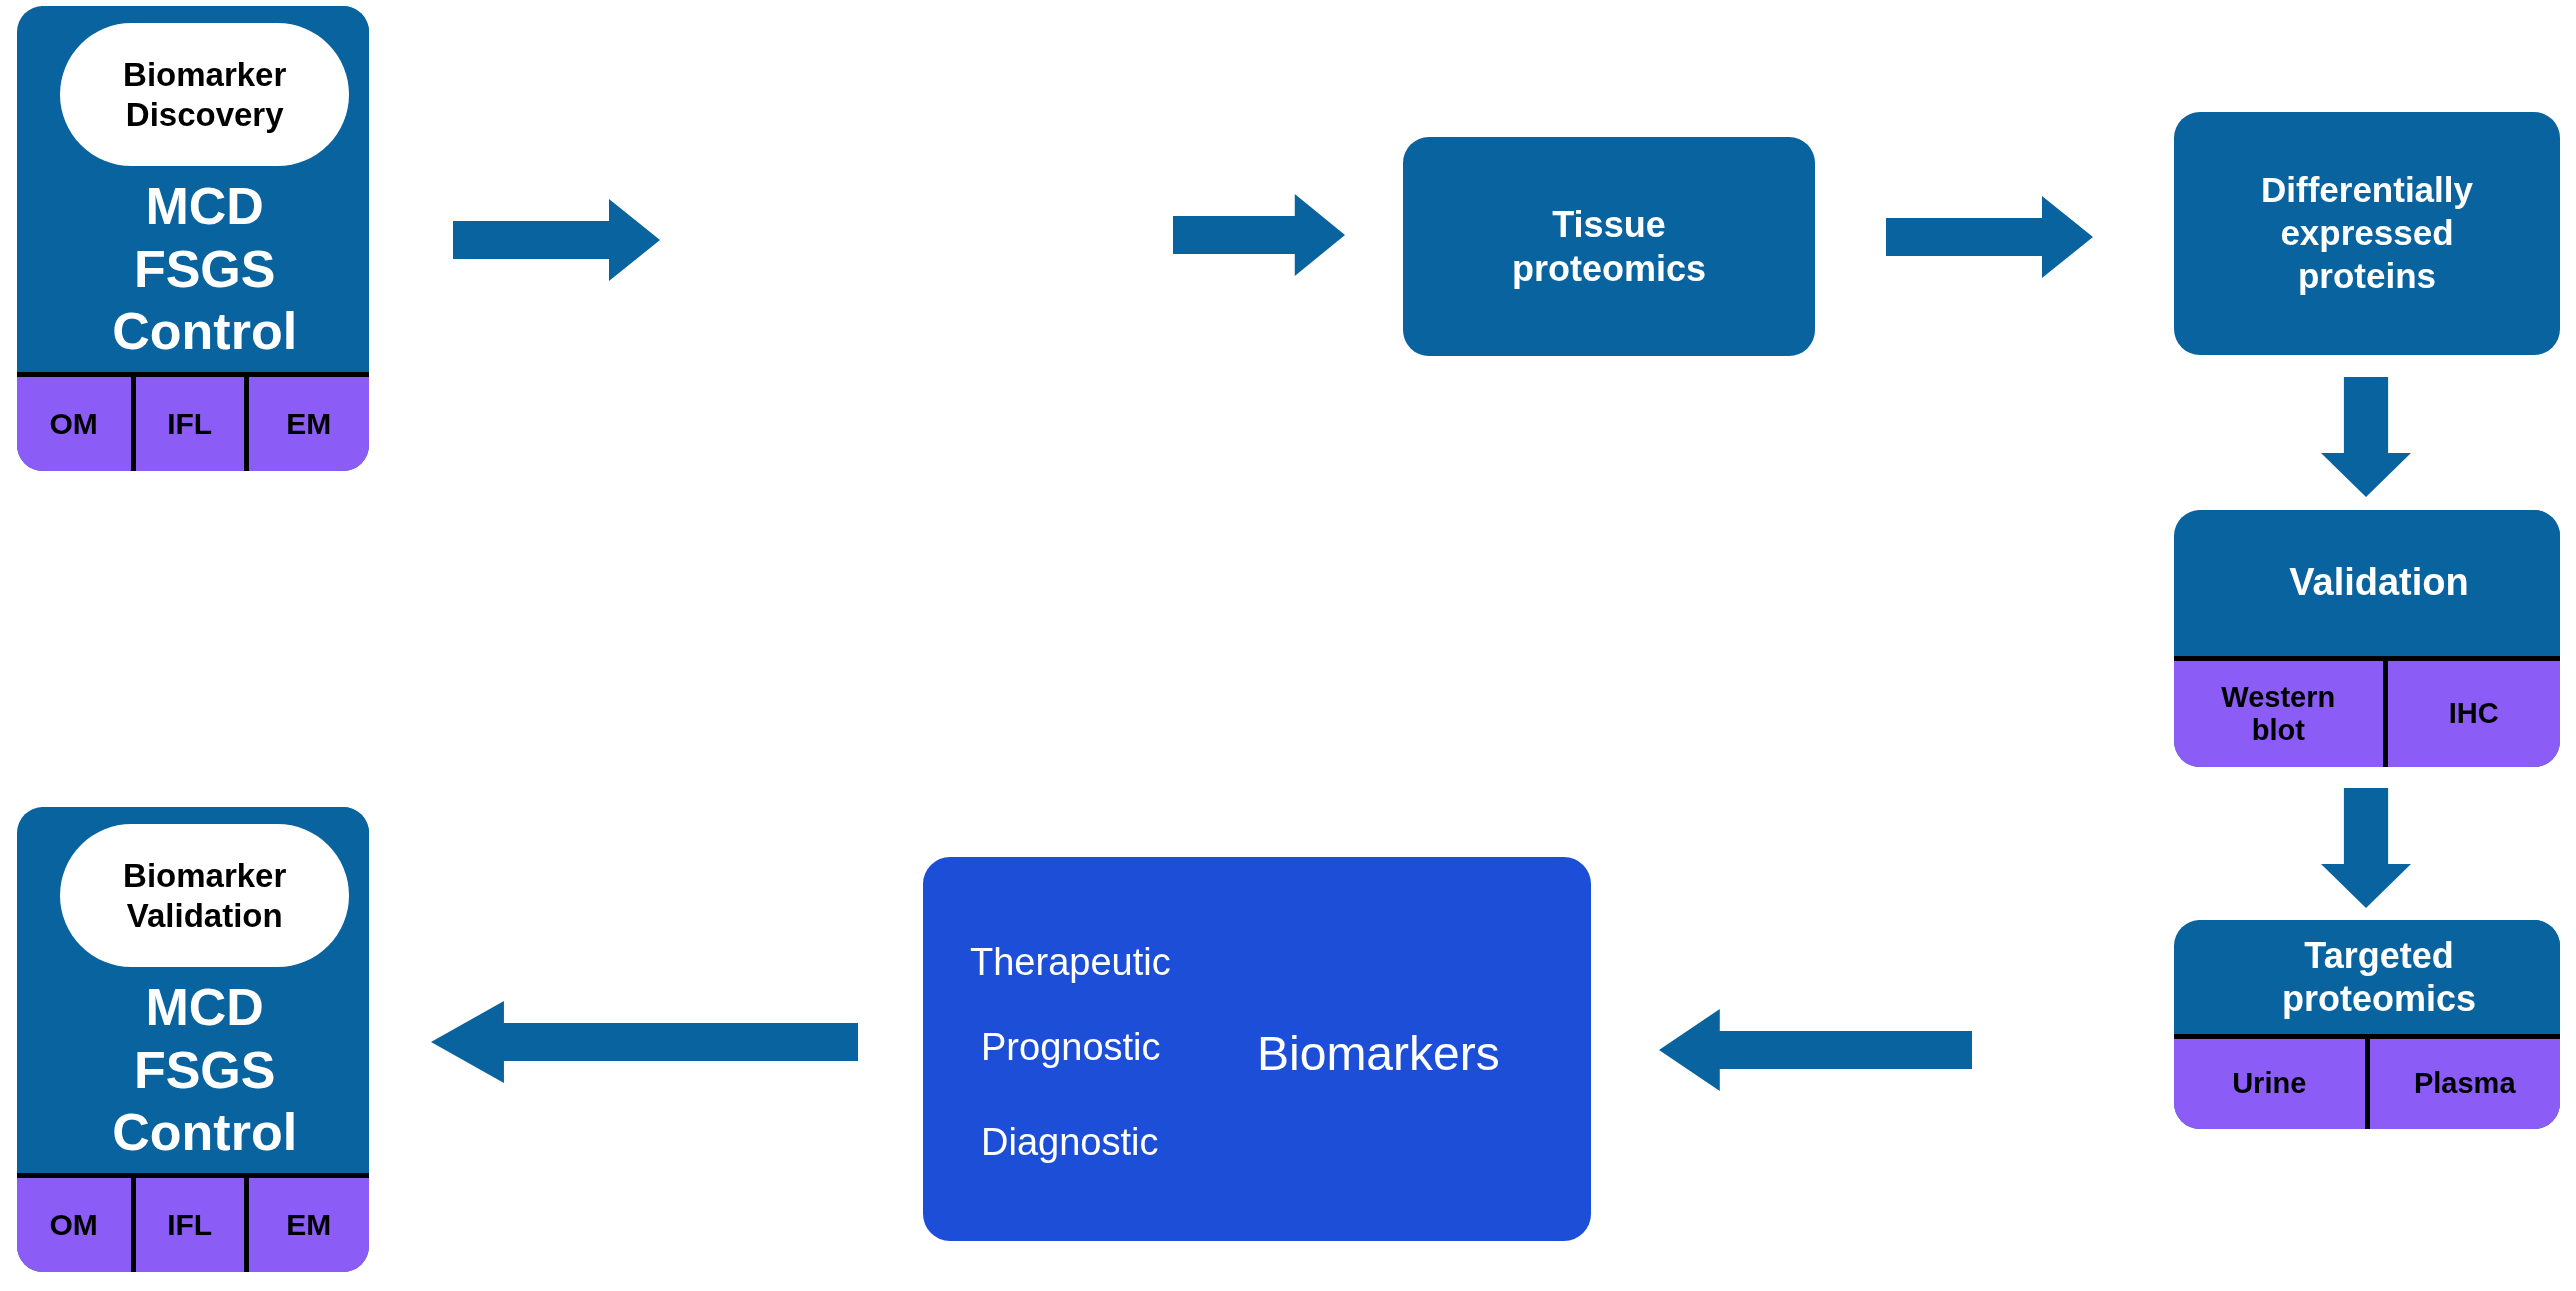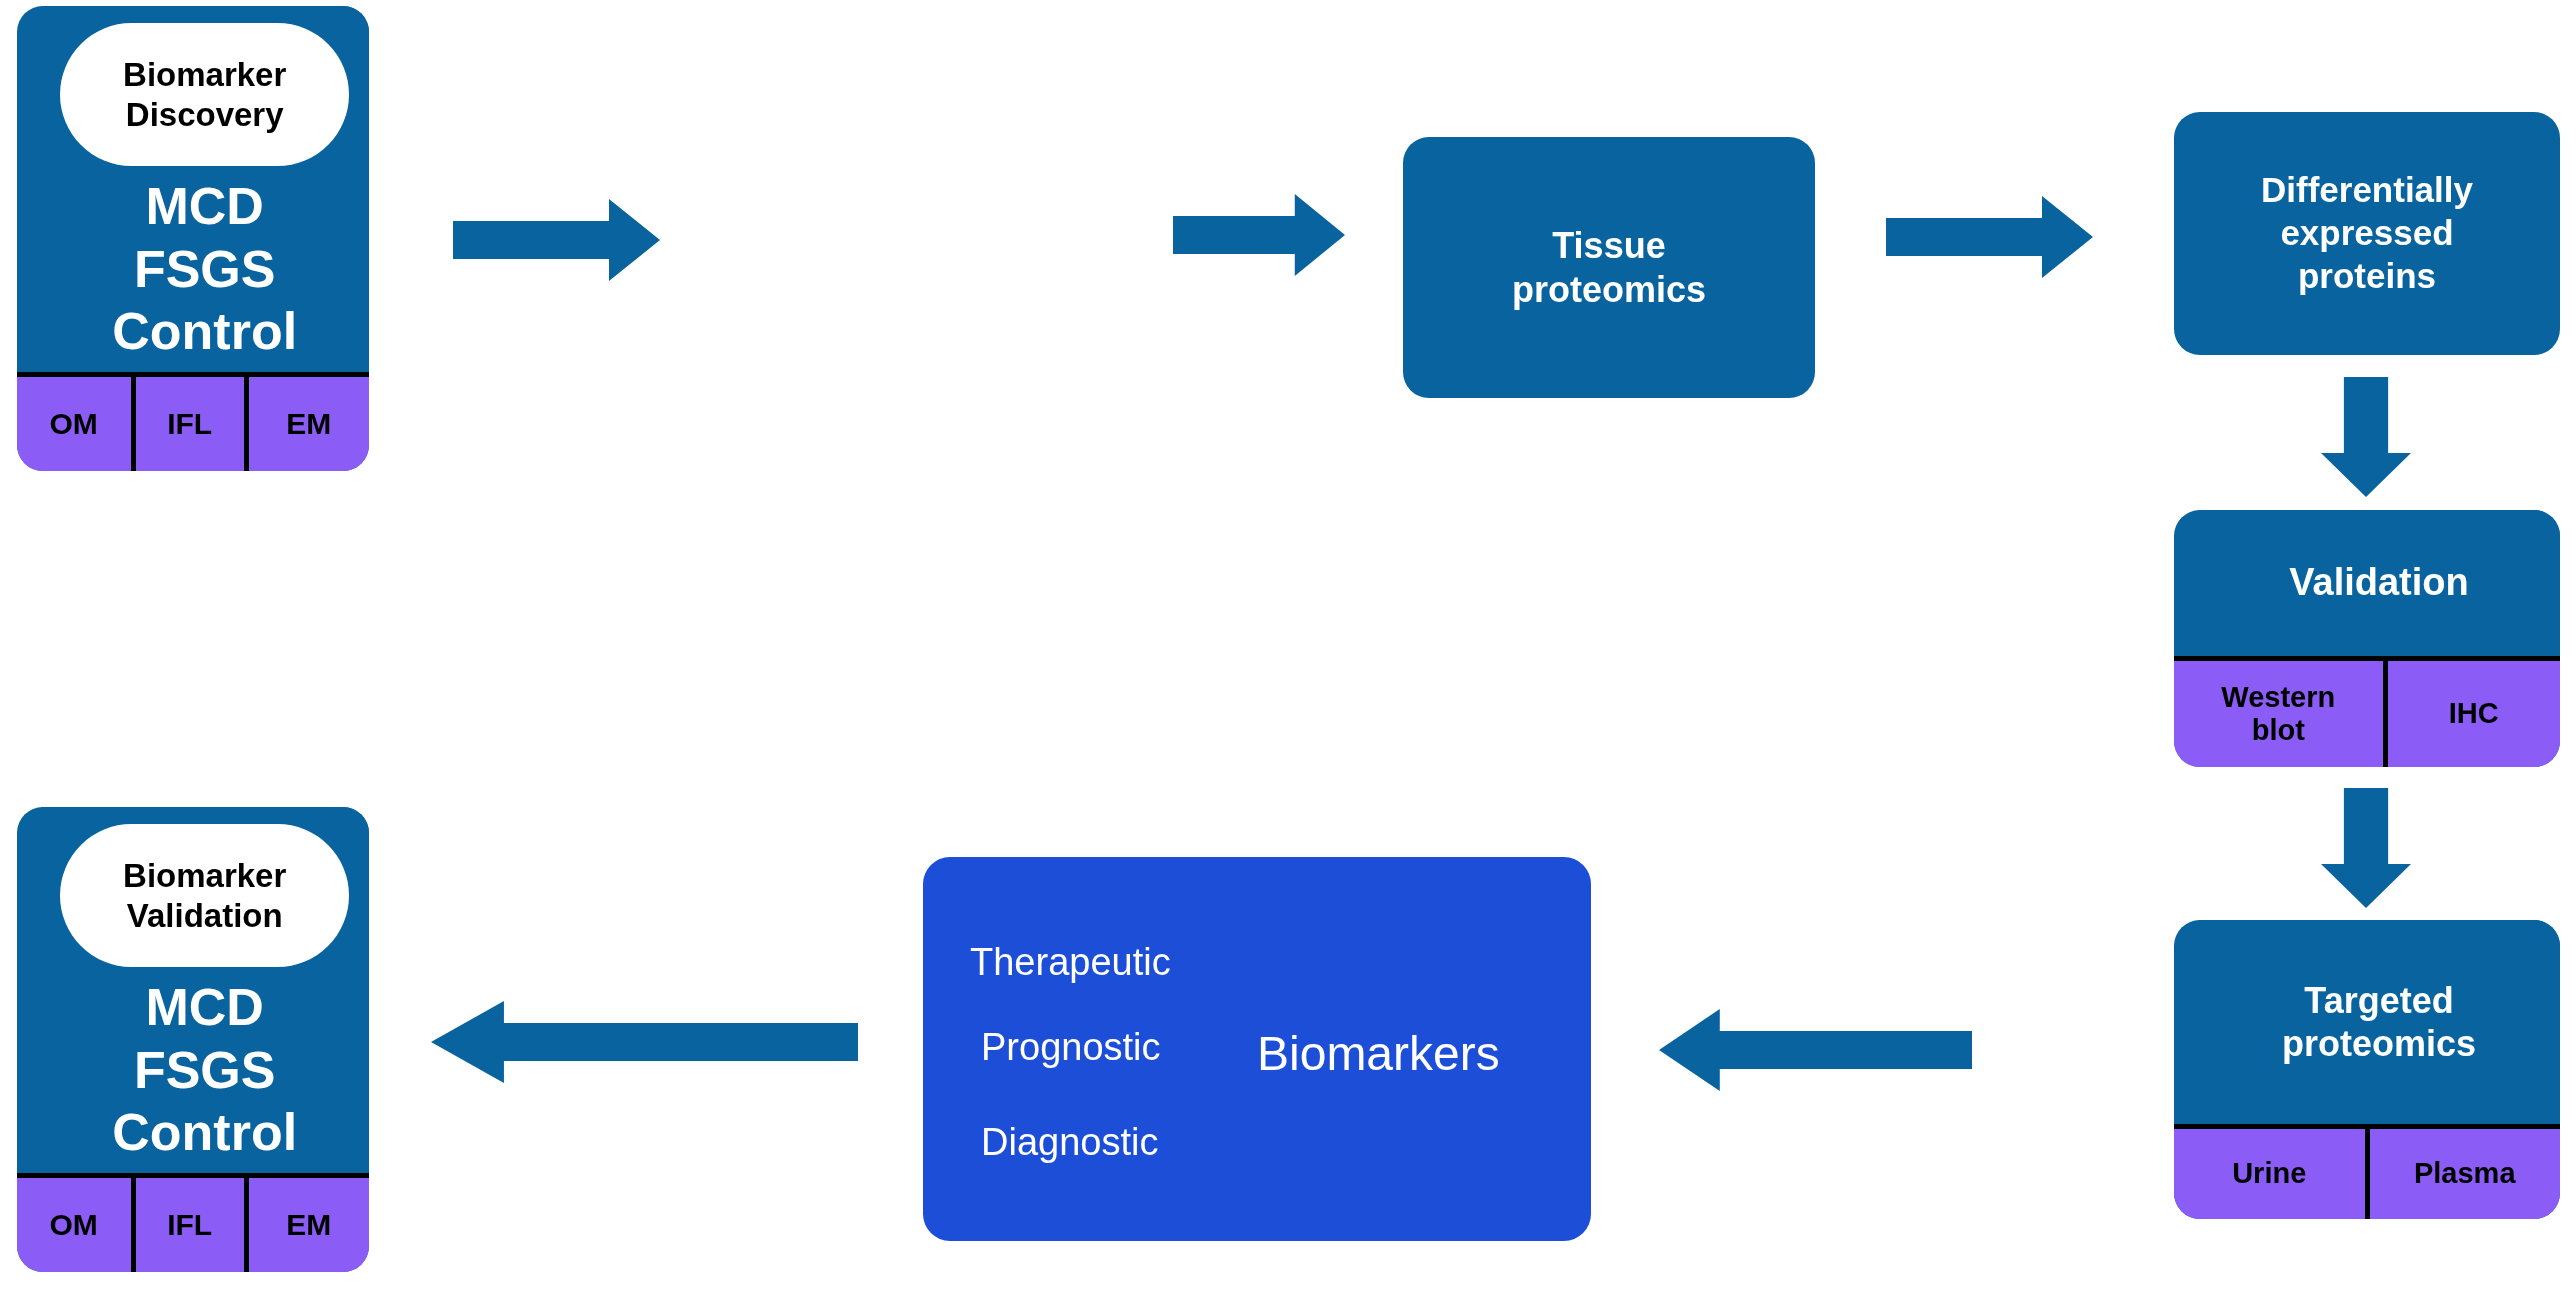--- a/index.html
+++ b/index.html
@@ -143,21 +143,21 @@
     </svg>
   </div>
 
 
   <div class="arrow" style="left:1173px; top:194px; width:172px; height:82px;">
     <svg viewBox="0 0 226 108" preserveAspectRatio="none" aria-hidden="true">
       <polygon points="0,29 160,29 160,0 226,54 160,108 160,79 0,79" fill="#08639F"></polygon>
     </svg>
   </div>
 
-  <div class="abs proc" style="left:1403px; top:137px; width:412px; height:261px; font-size:36px;">
+  <div class="abs proc" style="left:1403px; top:137px; width:412px; height:219px; font-size:36px;">
     <div class="stack">
       <span>Tissue</span>
       <span>proteomics</span>
     </div>
   </div>
 
   <div class="arrow" style="left:1886px; top:196px; width:207px; height:82px;">
     <svg viewBox="0 0 272 108" preserveAspectRatio="none" aria-hidden="true">
       <polygon points="0,29 205,29 205,0 272,54 205,108 205,79 0,79" fill="#08639F"></polygon>
     </svg>
@@ -190,21 +190,21 @@
       </div>
     </div>
   </div>
 
   <div class="arrow" style="left:2321px; top:788px; width:90px; height:120px;">
     <svg viewBox="0 0 118 158" preserveAspectRatio="none" aria-hidden="true">
       <polygon points="30,0 88,0 88,100 118,100 59,158 0,100 30,100" fill="#08639F"></polygon>
     </svg>
   </div>
 
-  <div class="abs composite" style="left:2174px; top:920px; width:386px; height:299px;">
+  <div class="abs composite" style="left:2174px; top:920px; width:386px; height:209px;">
     <div class="head" style="font-size:36px;">
       <span>Targeted</span>
       <span>proteomics</span>
     </div>
     <div class="foot" style="height:90px;">
       <div class="cell" style="flex:1 1 50%; font-size:29px;">
         <span>Urine</span>
       </div>
       <div class="cell" style="flex:1 1 50%; font-size:29px;">
         <span>Plasma</span>

